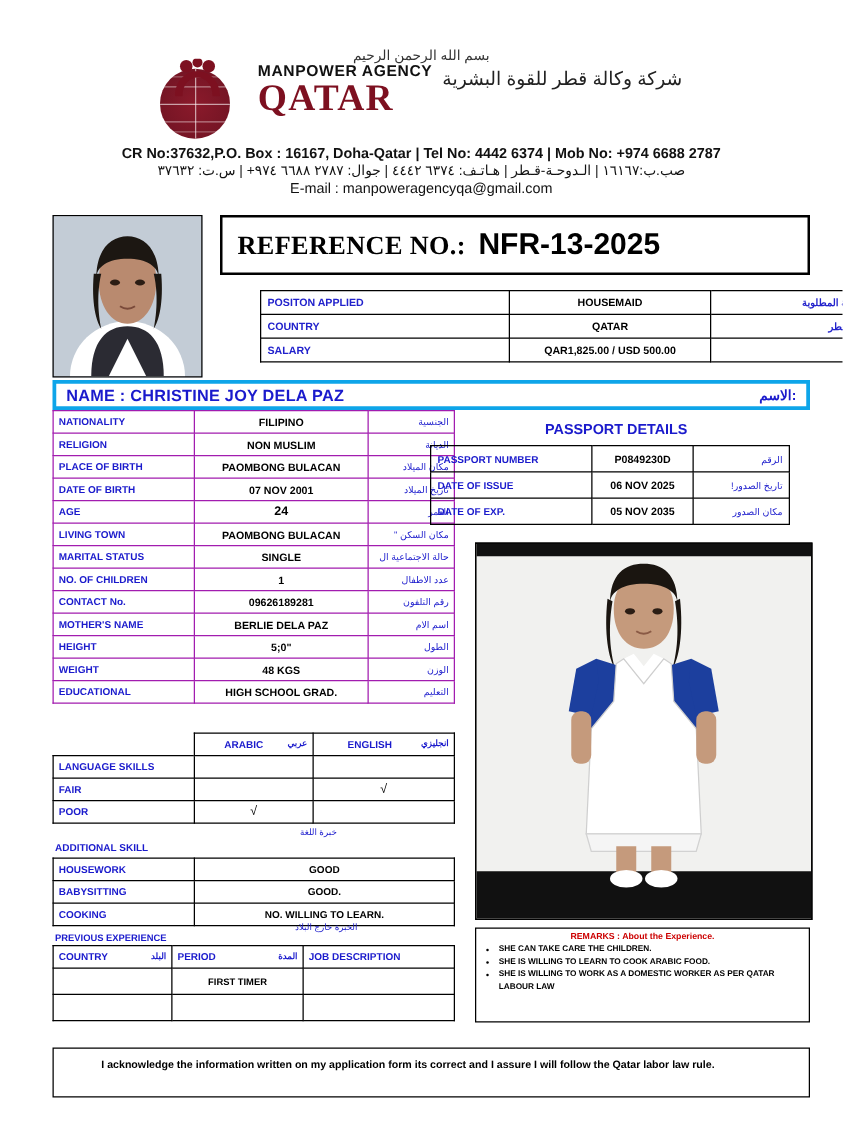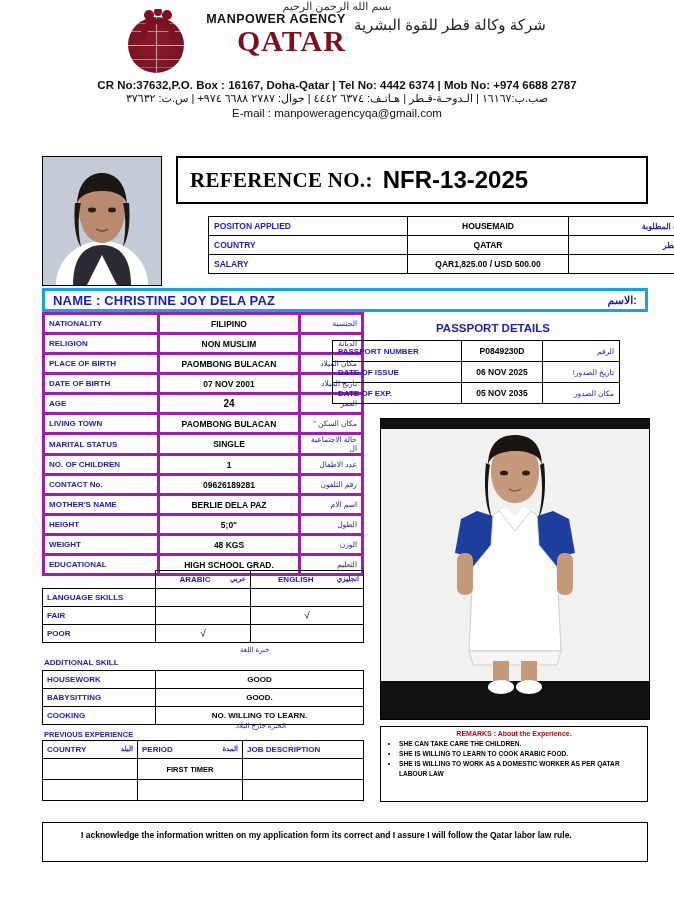--- a/index.html
+++ b/index.html
@@ -6,40 +6,40 @@
   body{
     width:674px;height:900px;
     background:#ffffff;
     font-family:"Liberation Sans",sans-serif;
     color:#000;
     overflow:hidden;
   }
   .page{position:relative;width:674px;height:900px;}
 
   
-  .header{padding-top:0;text-align:center;}
+  .header{padding-top:22px;text-align:center;margin-top:16px;}
   .logo-row{display:flex;justify-content:center;align-items:flex-start;gap:8px;}
   .globe{
     width:56px;height:56px;border-radius:50%;
     background:
       radial-gradient(circle at 50% 50%, #8b1a2b 0%, #6d1322 100%);
     position:relative;overflow:hidden;flex:none;margin-top:4px;
   }
   .globe:before{
     content:"";position:absolute;left:50%;top:0;width:1px;height:100%;
     background:rgba(255,255,255,.6);
   }
   .globe:after{
     content:"";position:absolute;left:0;top:50%;width:100%;height:1px;
     background:rgba(255,255,255,.6);
     box-shadow:0 -14px 0 rgba(255,255,255,.45),0 14px 0 rgba(255,255,255,.45),
                0 -22px 0 rgba(255,255,255,.3),0 22px 0 rgba(255,255,255,.3);
   }
   .people{position:absolute;left:8px;top:-4px;width:44px;height:34px;z-index:3;}
-  .brandtext{text-align:right;line-height:1;}
+  .brandtext{text-align:left;line-height:1;}
   .brandtext .l1{font-size:12.5px;letter-spacing:.5px;color:#111;font-weight:bold;}
   .brandtext .l2{font-size:30px;letter-spacing:1px;color:#7d1020;font-weight:bold;font-family:"Liberation Serif",serif;}
   .arabic-logo{font-size:15px;color:#222;margin-top:3px;direction:rtl;}
   .arabic-script{font-size:11px;color:#333;}
   .hline{font-size:11.5px;font-weight:bold;color:#111;margin-top:4px;}
   .hline2{font-size:11px;color:#111;direction:rtl;margin-top:1px;}
   .hline3{font-size:11.5px;color:#111;margin-top:2px;}
 
   
   .ref-wrap{position:absolute;left:176px;top:156px;width:472px;height:48px;
@@ -58,29 +58,29 @@
   .applied td.ar{color:#2222cc;text-align:right;width:120px;font-size:8px;direction:rtl;}
 
   
   .name-bar{position:absolute;left:42px;top:288px;width:606px;height:24px;border:3px solid #0ea5e9;
     display:flex;align-items:center;justify-content:space-between;padding:0 8px;box-sizing:border-box;}
   .name-bar .n{font-size:13px;font-weight:bold;color:#1a1acc;letter-spacing:.2px;}
   .name-bar .ar{font-size:11px;font-weight:bold;color:#1a1acc;}
 
   
   .bio{position:absolute;left:42px;top:312px;width:322px;}
-  .bio td{border:3px solid #a21caf;height:17px;font-size:8px;padding:0 4px;}
+  .bio td{border:1px solid #a21caf;height:17px;font-size:8px;padding:0 4px;}
   .bio td.k{color:#1a1acc;font-weight:bold;width:104px;}
   .bio td.v{text-align:center;font-weight:bold;font-size:8.5px;width:130px;}
   .bio td.a{color:#1a1acc;text-align:right;font-size:7.5px;direction:rtl;}
 
   
   .pp-title{position:absolute;left:338px;top:322px;width:310px;text-align:center;
     font-size:11.5px;font-weight:bold;color:#1a1acc;}
-  .pp{position:absolute;left:332px;top:340px;width:288px;border-radius:11px;}
+  .pp{position:absolute;left:344px;top:340px;width:288px;border-radius:11px;}
   .pp td{border:1px solid #000;height:20px;font-size:8px;padding:0 5px;}
   .pp td.k{color:#1a1acc;font-weight:bold;width:118px;}
   .pp td.v{text-align:center;font-weight:bold;font-size:8.5px;}
   .pp td.a{color:#1a1acc;text-align:right;font-size:7.5px;width:66px;direction:rtl;}
 
   
   .photo-full{position:absolute;left:380px;top:418px;width:268px;height:300px;border:1px solid #000;background:#111;overflow:hidden;}
 
   
   .remarks{position:absolute;left:380px;top:726px;width:268px;height:76px;border:1px solid #000;box-sizing:border-box;padding:3px 4px;}

